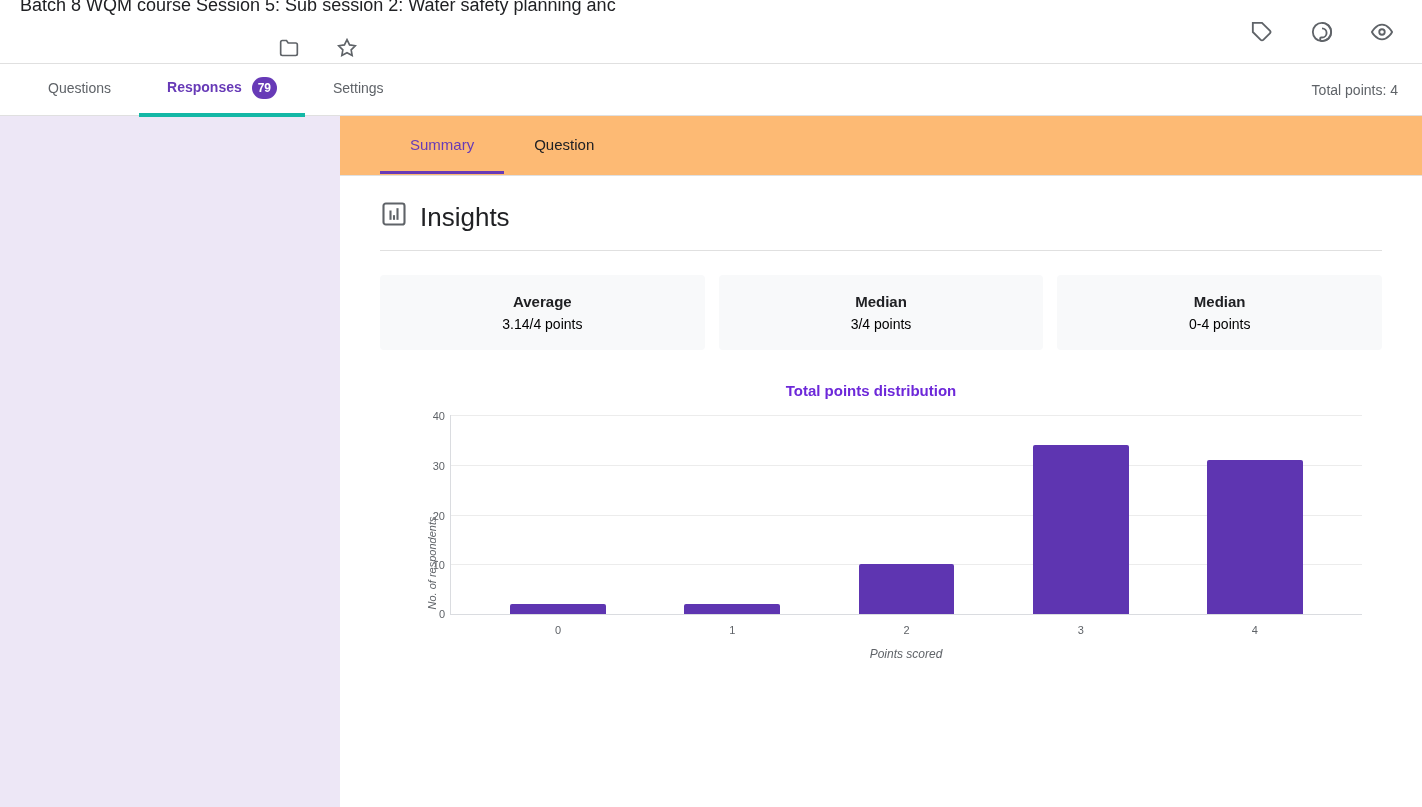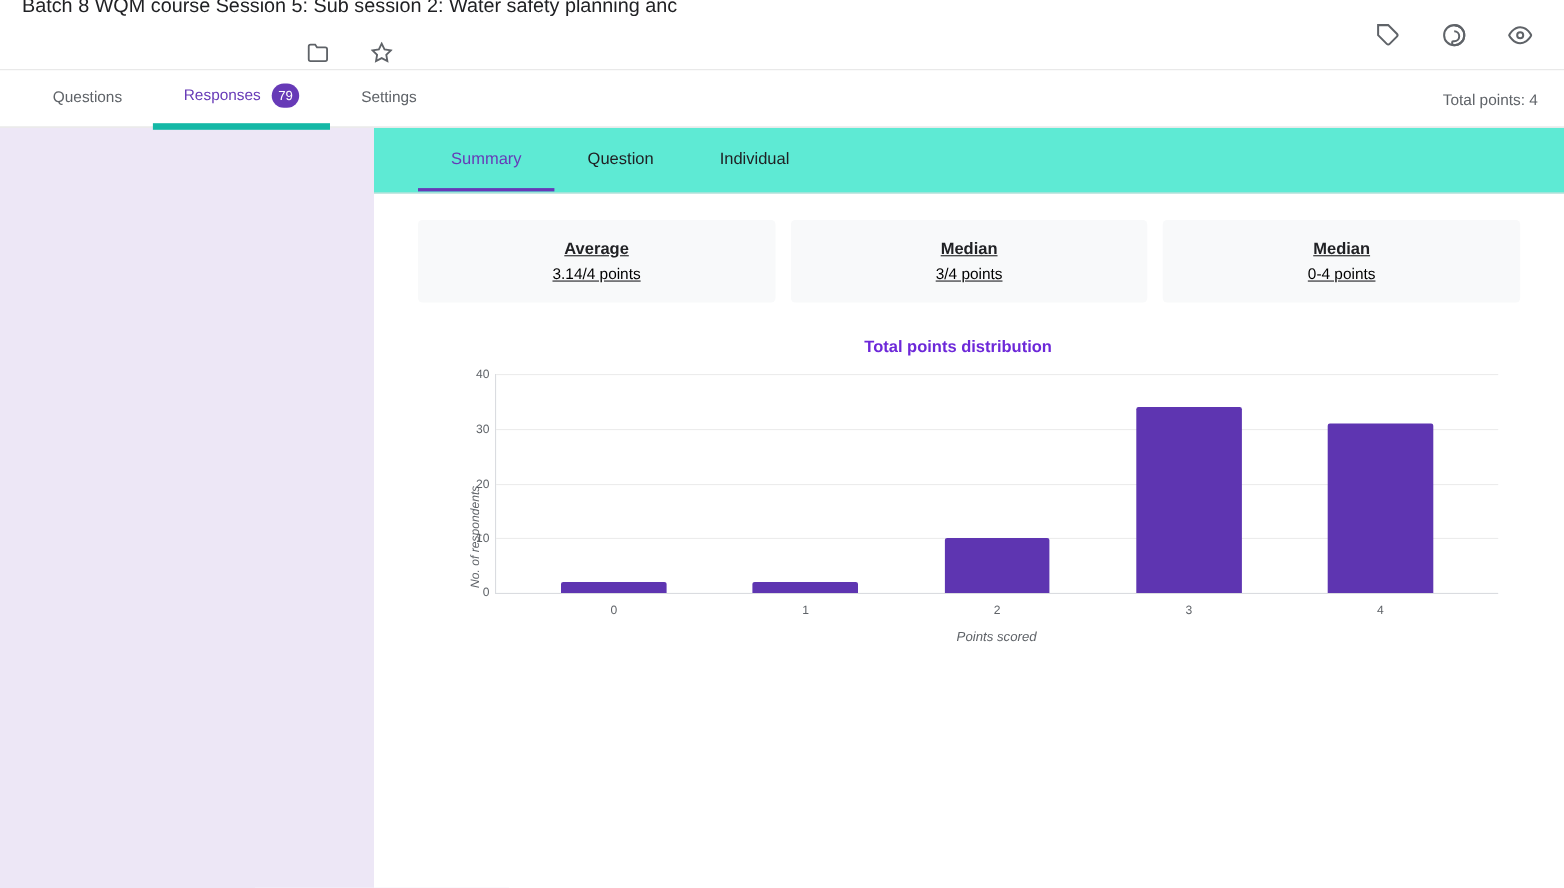--- a/index.html
+++ b/index.html
@@ -68,21 +68,22 @@
       padding: 14px 28px;
       font-size: 14px;
       font-weight: 500;
       color: #5f6368;
       cursor: pointer;
       border-bottom: 3px solid transparent;
       position: relative;
     }
     .nav-tab.active {
       color: #673ab7;
-      border-bottom: 6px solid #14b8a6;
+      border-bottom: 4px solid #14b8a6;
+      font-weight: bold;
     }
     .nav-tab .badge {
       display: inline-flex;
       align-items: center;
       justify-content: center;
       background: #673ab7;
       color: #fff;
       border-radius: 12px;
       font-size: 12px;
       min-width: 22px;
@@ -112,21 +113,21 @@
       flex: 1;
       background: #fff;
       overflow-y: auto;
     }
 
     
     .sub-tabs-bar {
       display: flex;
       align-items: center;
       border-bottom: 1px solid #e0e0e0;
-      background: #5eead4;
+      background: #fdba74;
       padding: 0 40px;
       height: 60px;
     }
     .sub-tab {
       padding: 18px 30px;
       font-size: 15px;
       font-weight: 500;
       color: #202124;
       cursor: pointer;
       border-bottom: 3px solid transparent;
@@ -156,21 +157,20 @@
       font-size: 26px;
       font-weight: 400;
       color: #202124;
     }
 
     
     .stats-row {
       display: flex;
       gap: 14px;
       margin-bottom: 32px;
-      text-decoration: underline;
     }
     .stat-card {
       flex: 1;
       background: #f8f9fa;
       border-radius: 4px;
       padding: 18px 24px;
       text-align: center;
     }
     .stat-label {
       font-size: 15px;
@@ -258,26 +258,34 @@
 
   <div class="content-area">
 
     <div class="sub-tabs-bar">
       <div class="sub-tab active">
         <span>Summary</span>
       </div>
       <div class="sub-tab">
         <span>Question</span>
       </div>
-      <div class="sub-tab">
-        <span>Individual</span>
-      </div>
     </div>
 
     <div class="insights-section">
+      <div class="insights-header">
+        <span class="insights-icon">
+          <svg width="28" height="28" viewBox="0 0 24 24" fill="none" stroke="#5f6368" stroke-width="1.8">
+            <rect x="3" y="3" width="18" height="18" rx="2"></rect>
+            <line x1="9" y1="9" x2="9" y2="17"></line>
+            <line x1="12" y1="13" x2="12" y2="17"></line>
+            <line x1="15" y1="7" x2="15" y2="17"></line>
+          </svg>
+        </span>
+        <span class="insights-title">Insights</span>
+      </div>
 
       <div class="stats-row">
         <div class="stat-card">
           <div class="stat-label">Average</div>
           <div class="stat-value">3.14/4 points</div>
         </div>
         <div class="stat-card">
           <div class="stat-label">Median</div>
           <div class="stat-value">3/4 points</div>
         </div>

